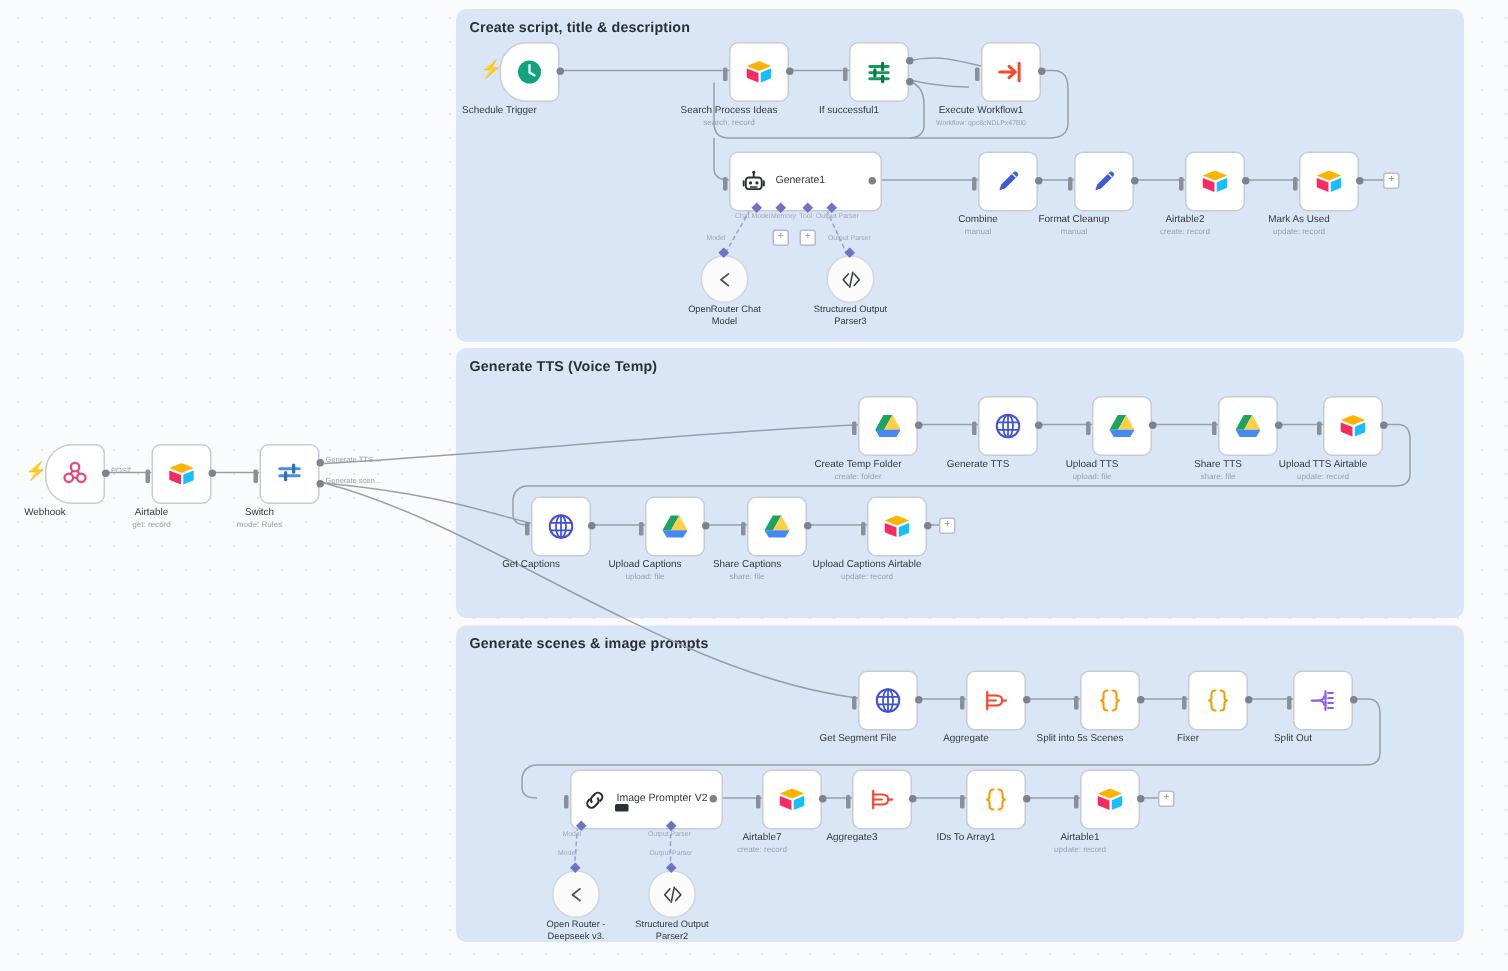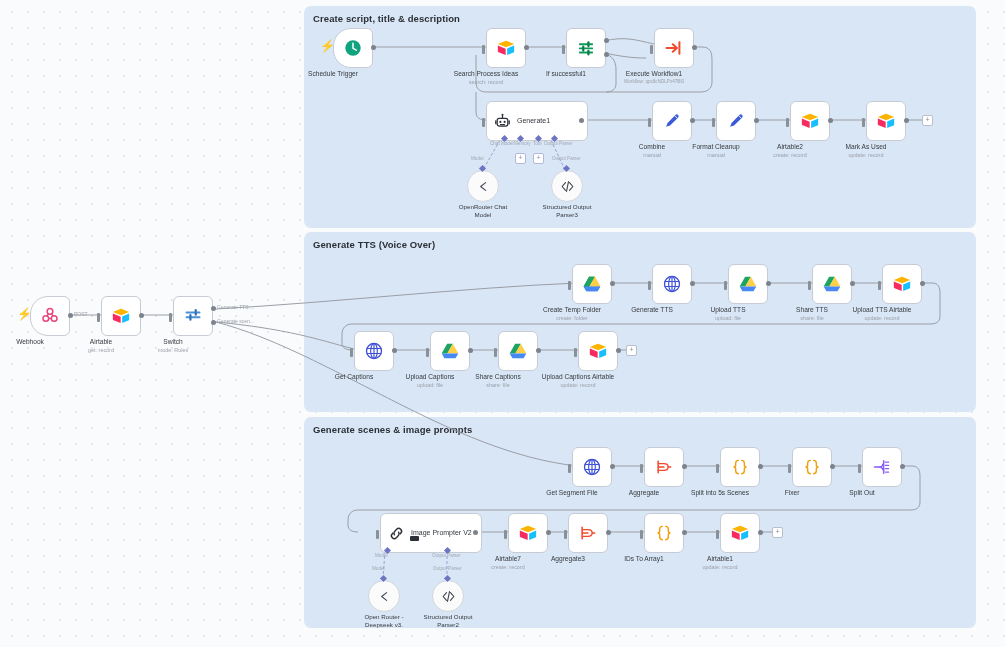--- a/index.html
+++ b/index.html
@@ -121,21 +121,21 @@
 </style>
 </head>
 <body>
 
 <div id="canvas">
 
   <div class="panel" style="left:304px;top:6px;width:672px;height:222px;"></div>
   <div class="panel-title" style="left:313px;top:13px;">Create script, title &amp; description</div>
 
   <div class="panel" style="left:304px;top:232px;width:672px;height:180px;"></div>
-  <div class="panel-title" style="left:313px;top:239px;">Generate TTS (Voice Over)</div>
+  <div class="panel-title" style="left:313px;top:239px;">Generate TTS (Voice Temp)</div>
 
   <div class="panel" style="left:304px;top:417px;width:672px;height:211px;"></div>
   <div class="panel-title" style="left:313px;top:424px;">Generate scenes &amp; image prompts</div>
 
   <svg class="edges">
 
     <path class="edge" d="M68,315 L101,315"></path>
     <path class="edge" d="M143,315 L173,315"></path>
 
     <path class="edge" d="M216,309 C340,302 460,288 577,283"></path>

